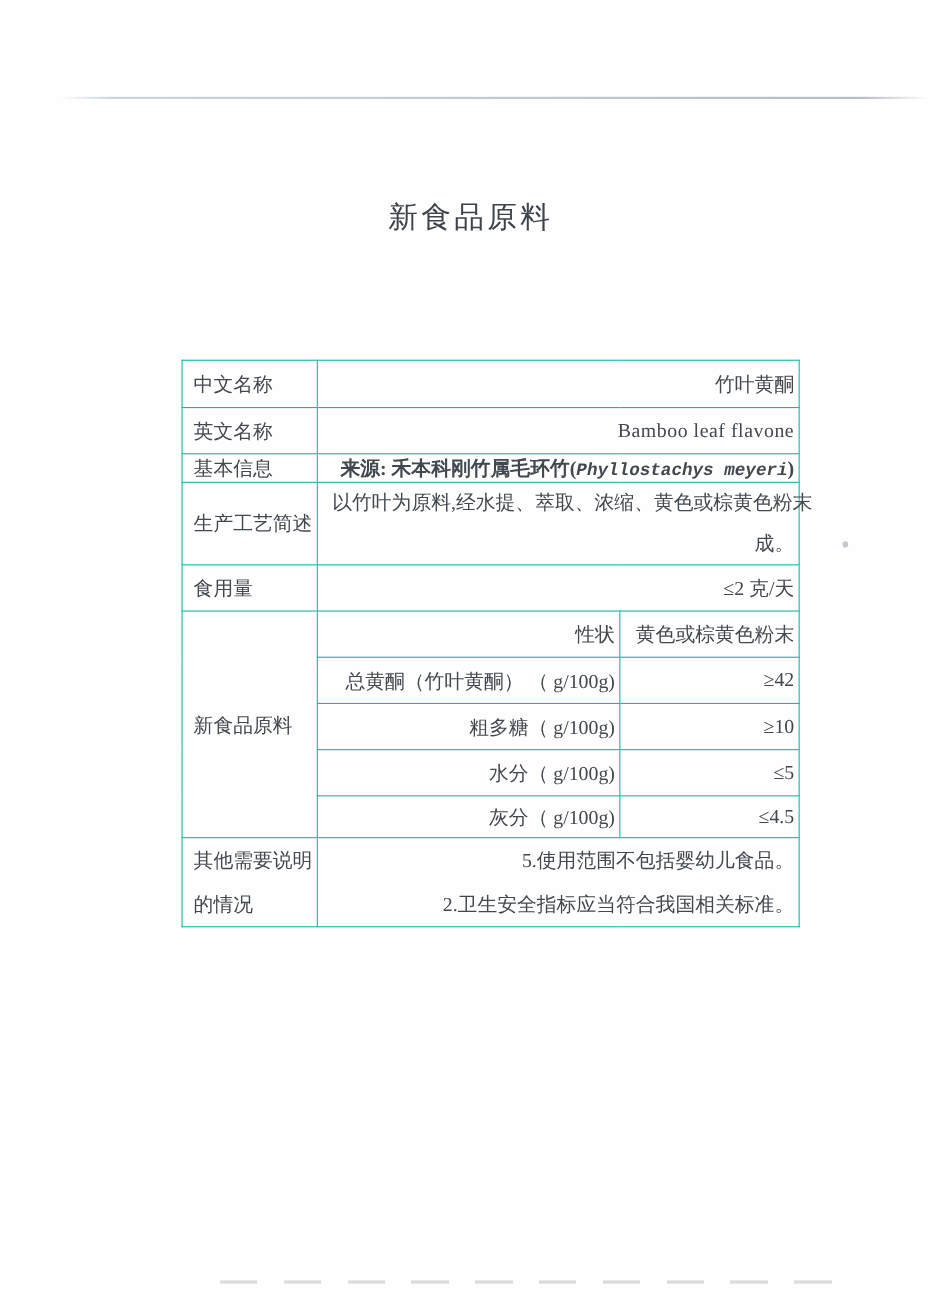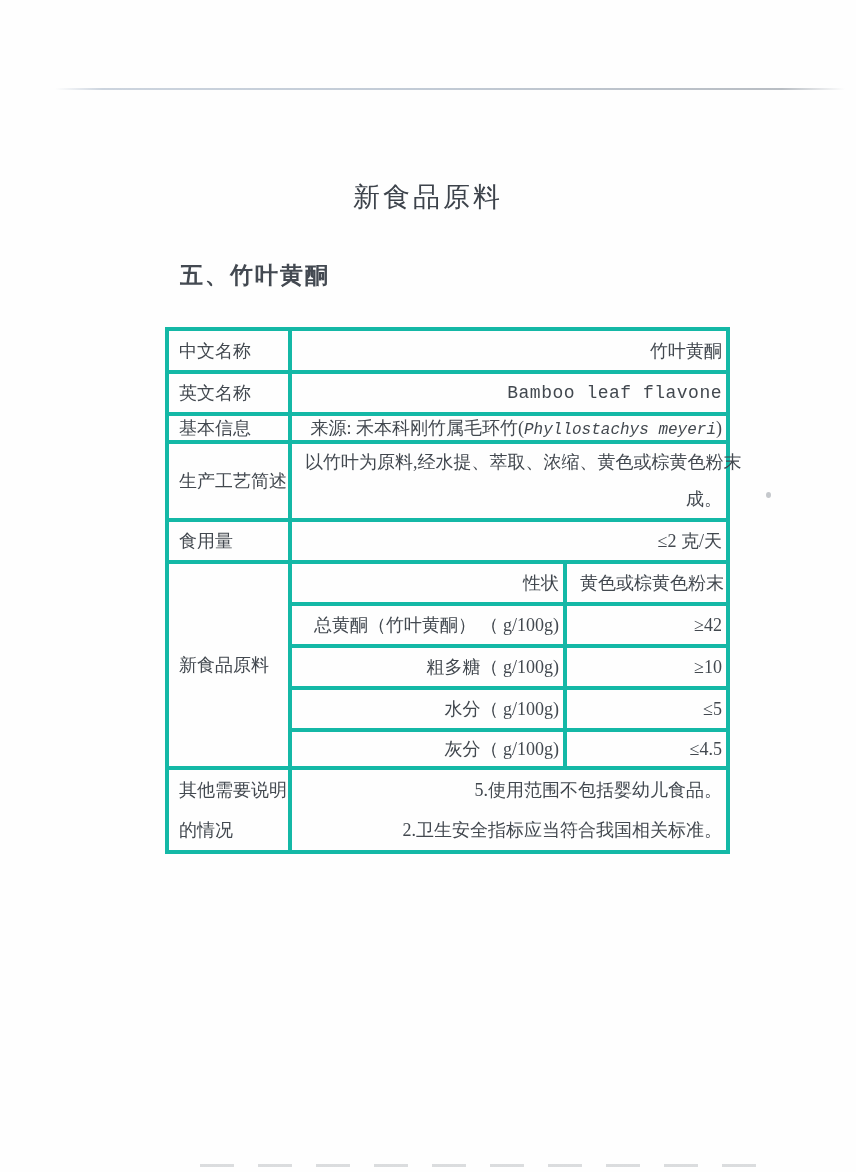--- a/index.html
+++ b/index.html
@@ -53,42 +53,43 @@
   }
   .info-table {
     position: absolute;
     left: 165px;
     top: 327px;
     width: 561px;
     border-collapse: collapse;
     table-layout: fixed;
   }
   .info-table td {
-    border: 4px solid #14b8a6;
+    border: 1px solid #14b8a6;
     font-size: 18px;
     color: #42484f;
     vertical-align: middle;
     padding: 0 4px 0 10px;
     overflow: visible;
   }
   td.label-cell {
     white-space: nowrap;
   }
   td.value-cell {
     padding-left: 13px;
     white-space: nowrap;
     text-align: right;
   }
   .mono {
-    font-family: Liberation Mono, monospace;
+    font-family: Liberation Serif, serif;
     font-size: 21px;
     letter-spacing: 0.5px;
   }
   .source-cell {
     font-size: 17px;
+    font-weight: bold;
   }
   .latin-name {
     font-family: "Liberation Mono", "DejaVu Sans Mono", monospace;
     font-style: italic;
     font-size: 16px;
   }
   .pline {
     line-height: 37px;
     white-space: nowrap;
   }
@@ -124,21 +125,20 @@
 </style>
 </head>
 <body>
 
 <div class="page">
 
   <div class="top-scan-line"></div>
 
   <h1 class="doc-title">新食品原料</h1>
 
-  <h2 class="section-heading">五、竹叶黄酮</h2>
 
   <table class="info-table">
     <colgroup>
       <col style="width:123px">
       <col style="width:275px">
       <col style="width:163px">
     </colgroup>
     <tbody>
       <tr style="height:43px">
         <td class="label-cell">中文名称</td>

